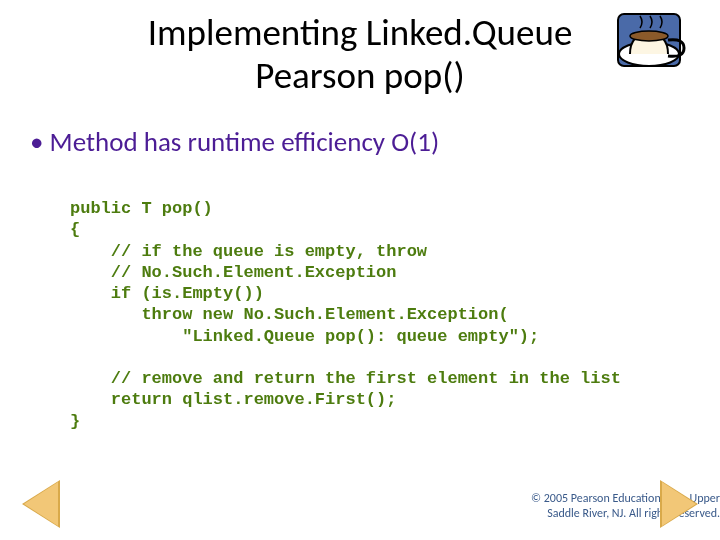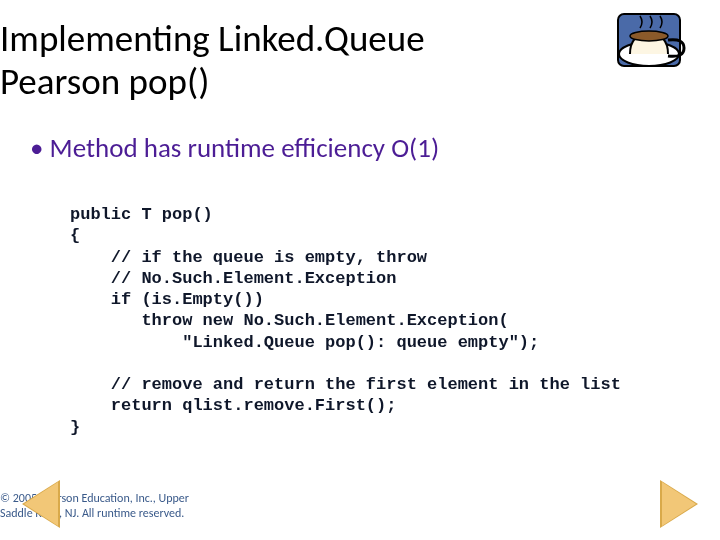--- a/index.html
+++ b/index.html
@@ -5,51 +5,52 @@
   * { margin: 0; padding: 0; box-sizing: border-box; }
   body {
     width: 720px;
     height: 540px;
     background: #ffffff;
     font-family: Calibri, Arial, sans-serif;
     position: relative;
     overflow: hidden;
   }
   .title {
+    text-align: center;
     font-size: 37px;
     color: #000;
-    padding-top: 18px;
+    padding-top: 12px;
     line-height: 1.15;
     font-weight: 400;
   }
   .bullet {
     font-size: 27px;
     color: #4c1d95;
     margin-top: 28px;
     margin-left: 30px;
   }
   .bullet::before {
     content: "• ";
   }
   .codeblock {
     font-family: "Courier New", monospace;
     font-weight: bold;
     font-size: 17px;
-    color: #0f172a;
+    color: #4d7c0f;
     white-space: pre;
     margin-top: 40px;
     margin-left: 70px;
     line-height: 1.25;
   }
   .footer {
     position: absolute;
     bottom: 20px;
     left: 0;
     right: 0;
-    text-align: left;
+    text-align: right;
     font-size: 12px;
     color: #3a5a8a;
     line-height: 1.2;
   }
   .teacup {
     position: absolute;
     top: 6px;
     right: 20px;
     width: 90px;
     height: 80px;
@@ -125,17 +126,17 @@
     if (is.Empty())
        throw new No.Such.Element.Exception(
            "Linked.Queue pop(): queue empty");
 
     // remove and return the first element in the list
     return qlist.remove.First();
 }</div>
 
 <div class="footer">
   <span>© 2005 Pearson Education, Inc., Upper</span><br>
-  <span>Saddle River, NJ.  All runtime reserved.</span>
+  <span>Saddle River, NJ.  All rights reserved.</span>
 </div>
 
 <div class="arrow-left"></div>
 <div class="arrow-right"></div>
 
 </body></html>

